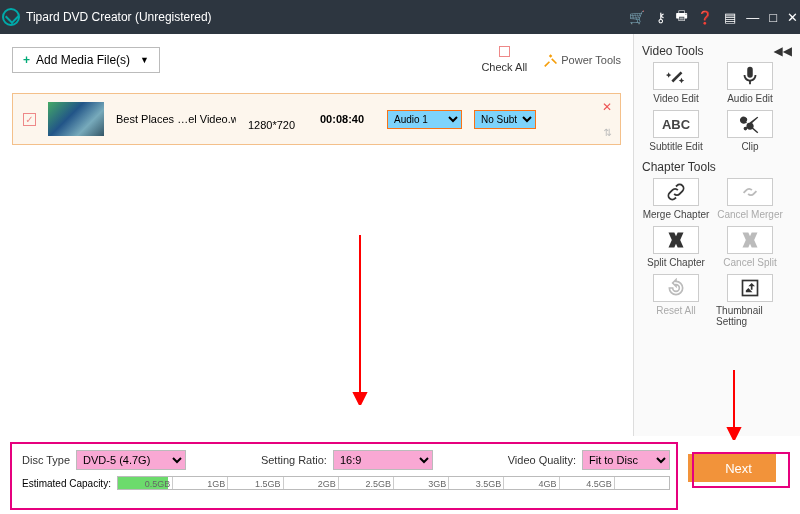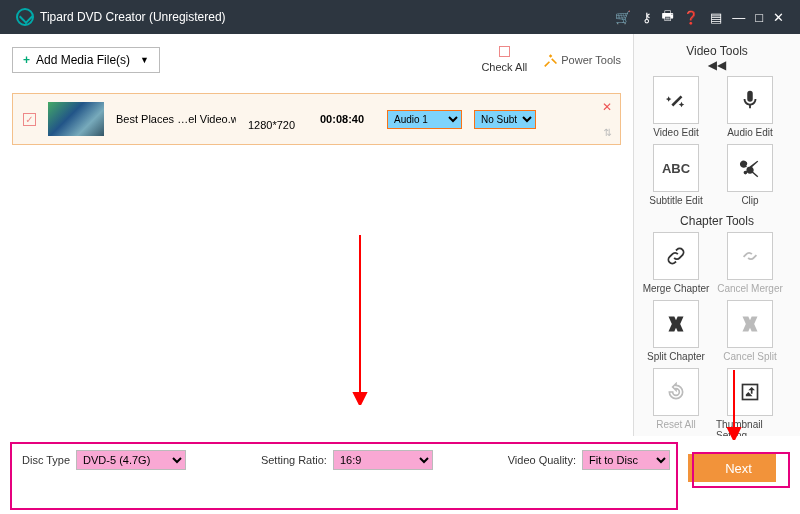--- a/index.html
+++ b/index.html
@@ -1,18 +1,18 @@
 <!DOCTYPE html>
 <html><head>
 <meta charset="utf-8">
 <style>
 * { margin: 0; padding: 0; box-sizing: border-box; font-family: "Segoe UI", Arial, sans-serif; }
 body { width: 800px; height: 514px; background: #fff; overflow: hidden; position: relative; }
 
-.titlebar { height: 34px; background: #2d3640; color: #fff; display: flex; align-items: center; padding: 0 16px; font-size: 12px; }
+.titlebar { height: 34px; background: #2d3640; color: #fff; display: flex; align-items: center; padding: 0 2px; font-size: 12px; }
 .titlebar .logo { width: 18px; height: 18px; border-radius: 50%; border: 2px solid #0aa; margin-right: 6px; position: relative; }
 .titlebar .logo::after { content: ""; position: absolute; width: 8px; height: 8px; border: 2px solid #0aa; border-top: none; border-left: none; transform: rotate(45deg); top: 2px; left: 3px; }
 .titlebar .title { flex: 1; }
 .titlebar .tray { display: flex; gap: 10px; align-items: center; }
 .titlebar .tray span { cursor: pointer; font-size: 13px; }
 
 .main { display: flex; height: 402px; }
 .left { flex: 1; padding: 12px; position: relative; }
 .right { width: 167px; background: #fafafa; border-left: 1px solid #ddd; padding: 6px 8px; overflow: hidden; }
 
@@ -31,24 +31,24 @@
 .item .thumb { width: 56px; height: 34px; background: linear-gradient(135deg,#4a6,#258 40%,#7ab 70%,#356); }
 .item .name { width: 120px; overflow: hidden; white-space: nowrap; }
 .item .res { width: 60px; margin-top: 12px; }
 .item .dur { width: 55px; font-weight: bold; }
 .item select { font-size: 10px; border: 1px solid #f97316; padding: 2px; background: #7dd3fc; }
 .item .sel-audio { width: 75px; }
 .item .sel-sub { width: 62px; }
 .item .close { position: absolute; right: 8px; top: 6px; color: #e55; font-size: 12px; cursor: pointer; }
 .item .sort { position: absolute; right: 8px; bottom: 6px; color: #bbb; font-size: 10px; }
 
-.section-title { font-size: 12px; color: #333; margin: 4px 0; display: flex; justify-content: space-between; align-items: center; flex-direction: column; }
+.section-title { font-size: 12px; color: #333; margin: 4px 0; display: flex; justify-content: space-between; align-items: center; }
 .tool-grid { display: flex; flex-wrap: wrap; gap: 6px; margin-bottom: 8px; }
 .tool { width: 68px; display: flex; flex-direction: column; align-items: center; font-size: 10px; color: #444; }
-.tool .ibox { width: 46px; height: 48px; border: 1px solid #ccc; background: #fff; display: flex; align-items: center; justify-content: center; margin-bottom: 3px; }
+.tool .ibox { width: 46px; height: 28px; border: 1px solid #ccc; background: #fff; display: flex; align-items: center; justify-content: center; margin-bottom: 3px; }
 .tool.dim { color: #aaa; }
 .tool.dim .ibox { color: #bbb; }
 
 .bottom { position: absolute; left: 10px; right: 10px; bottom: 4px; height: 68px; }
 .bottom .hl { position: absolute; inset: 0; border: 2px solid #e6007e; pointer-events: none; }
 .bottom .hl.next { left: auto; right: 0; width: 98px; height: 36px; bottom: 22px; top: auto; }
 .bpanel { position: absolute; left: 4px; right: 112px; top: 4px; bottom: 4px; padding: 4px 8px; }
 .brow { display: flex; align-items: center; gap: 6px; font-size: 11px; margin-bottom: 6px; }
 .brow label { color: #333; }
 .brow select { font-size: 11px; border: 1px solid #bbb; padding: 2px; background: #f9a8d4; }
@@ -224,17 +224,35 @@
     <div class="brow">
       <label>Disc Type</label>
       <select style="width:110px"><option>DVD-5 (4.7G)</option></select>
       <div style="flex:1"></div>
       <label>Setting Ratio:</label>
       <select style="width:100px"><option>16:9</option></select>
       <div style="flex:1"></div>
       <label>Video Quality:</label>
       <select style="width:88px"><option>Fit to Disc</option></select>
     </div>
+    <div class="cap-row">
+      <label>Estimated Capacity:</label>
+      <div class="cap-bar">
+        <div class="cap-fill"></div>
+        <div class="cap-ticks" id="ticks">
+            <div>0.5GB</div>
+            <div>1GB</div>
+            <div>1.5GB</div>
+            <div>2GB</div>
+            <div>2.5GB</div>
+            <div>3GB</div>
+            <div>3.5GB</div>
+            <div>4GB</div>
+            <div>4.5GB</div>
+            <div></div>
+          </div>
+      </div>
+    </div>
   </div>
   <div class="hl" style="right:112px"></div>
   <button class="next-btn">Next</button>
   <div class="hl next"></div>
 </div>
 
 </body></html>

